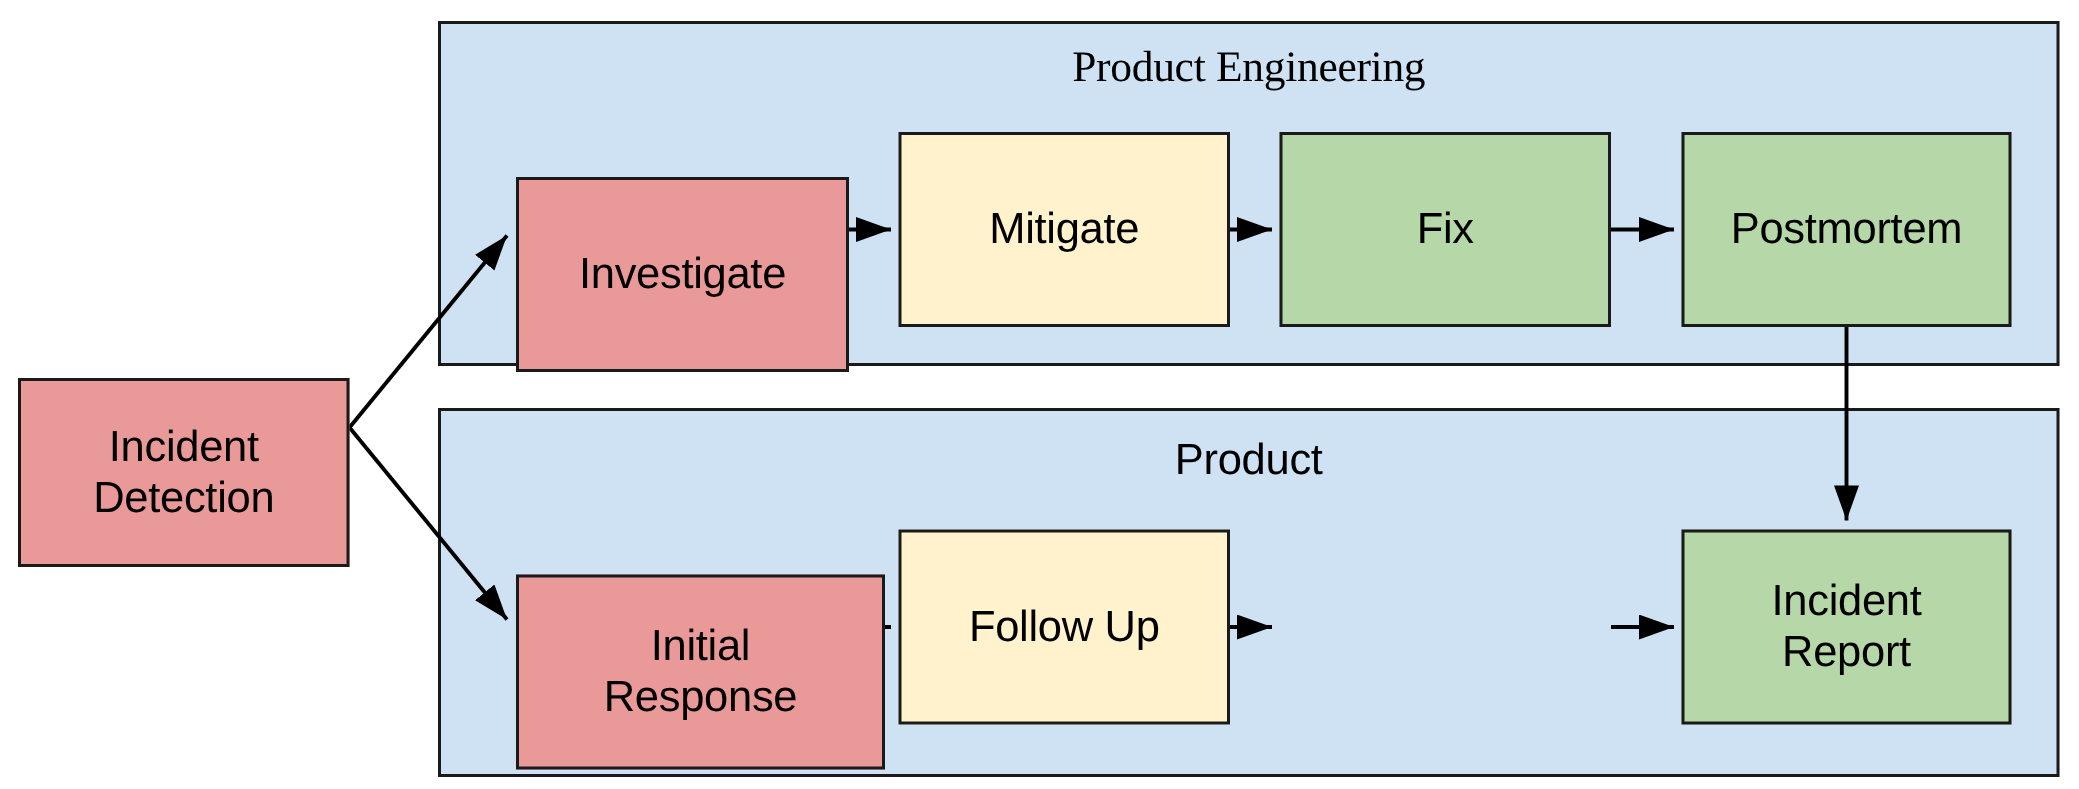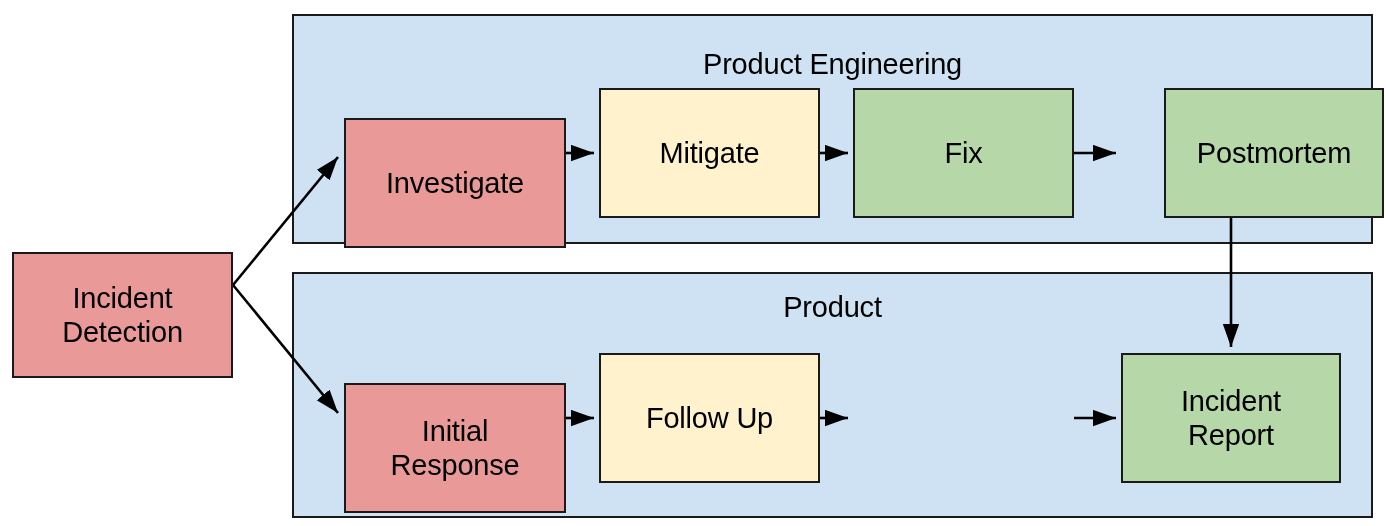--- a/index.html
+++ b/index.html
@@ -55,21 +55,21 @@
     height: 526px;
     pointer-events: none;
   }
 </style>
 </head>
 <body>
 
 <div id="canvas">
 
   <div class="swimlane" style="left:292px; top:14px; width:1081px; height:230px;">
-    <div class="swimlane-title" style="top:31px;">Product Engineering</div>
+    <div class="swimlane-title" style="top:12px;font-family:Liberation Serif, serif;">Product Engineering</div>
   </div>
 
   <div class="swimlane" style="left:292px; top:272px; width:1081px; height:246px;">
     <div class="swimlane-title" style="top:16px;">Product</div>
   </div>
 
   <svg id="edges" viewBox="0 0 1386 526" xmlns="http://www.w3.org/2000/svg">
     <defs>
       <marker id="arrow" markerWidth="10" markerHeight="10" refX="9" refY="3.2" orient="auto" markerUnits="strokeWidth">
         <path d="M0,0 L9,3.2 L0,6.4 z" fill="#000000"></path>
@@ -105,25 +105,25 @@
   </div>
 
   <div class="node fill-yellow" style="left:599px; top:88px; width:221px; height:130px;">
     <span>Mitigate</span>
   </div>
 
   <div class="node fill-green" style="left:853px; top:88px; width:221px; height:130px;text-align:right;">
     <span>Fix</span>
   </div>
 
-  <div class="node fill-green" style="left:1164px; top:88px; width:220px; height:130px;">
+  <div class="node fill-green" style="left:1121px; top:88px; width:220px; height:130px;">
     <span>Postmortem</span>
   </div>
 
-  <div class="node fill-red" style="left:344px; top:353px; width:222px; height:130px;">
+  <div class="node fill-red" style="left:344px; top:353px; width:246px; height:130px;">
     <span>Initial
 Response</span>
   </div>
 
   <div class="node fill-yellow" style="left:599px; top:353px; width:221px; height:130px;text-align:right;">
     <span>Follow Up</span>
   </div>
 
 
   <div class="node fill-green" style="left:1121px; top:353px; width:220px; height:130px;">

